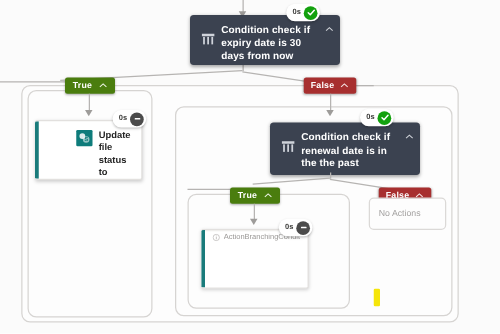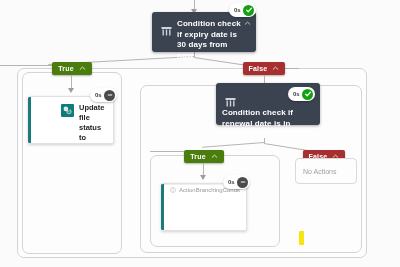--- a/index.html
+++ b/index.html
@@ -117,21 +117,21 @@
 
   <div class="vline" style="left:194px;top:0px;height:10px;"></div>
   <div class="arrow" style="left:190.5px;top:9px;"></div>
 
   <div class="vline" style="left:194px;top:51px;height:6px;"></div>
   <div class="diag" style="left:194px;top:57px;width:146px;transform:rotate(176.9deg);"></div>
   <div class="diag" style="left:194px;top:57px;width:76px;transform:rotate(8.5deg);"></div>
   <div class="hline" style="left:0px;top:65px;width:52px;"></div>
   <div class="hline" style="left:285px;top:68px;width:14px;"></div>
 
-  <div class="cond" style="left:152px;top:12px;width:104px;height:40px;">
+  <div class="cond" style="left:152px;top:12px;width:120px;height:40px;">
     <div class="cicon">
       <svg class="icon-sm" width="11" height="11" viewBox="0 0 11 11">
         <rect x="0.5" y="1" width="10" height="2" fill="#cfd3da"></rect>
         <rect x="1.5" y="3.5" width="1.4" height="6" fill="#cfd3da"></rect>
         <rect x="8.1" y="3.5" width="1.4" height="6" fill="#cfd3da"></rect>
         <rect x="4.8" y="3.5" width="1.4" height="6" fill="#cfd3da"></rect>
       </svg>
     </div>
     <div class="ctext">Condition check if expiry date is 30 days from now</div>
     <div class="chev-node">
@@ -191,21 +191,21 @@
     <span class="pchev">
       <svg class="icon-sm" width="7" height="7" viewBox="0 0 8 8">
         <path d="M1 5.2 L4 2.4 L7 5.2" stroke="#f4e2e2" stroke-width="1" fill="none"></path>
       </svg>
     </span>
   </div>
 
   <div class="vline" style="left:264px;top:75px;height:14px;"></div>
   <div class="arrow" style="left:260.5px;top:88px;"></div>
 
-  <div class="cond" style="left:216px;top:83px;width:104px;height:42px;flex-direction:column;">
+  <div class="cond" style="left:216px;top:98px;width:120px;height:42px;">
     <div class="cicon">
       <svg class="icon-sm" width="11" height="11" viewBox="0 0 11 11">
         <rect x="0.5" y="1" width="10" height="2" fill="#cfd3da"></rect>
         <rect x="1.5" y="3.5" width="1.4" height="6" fill="#cfd3da"></rect>
         <rect x="8.1" y="3.5" width="1.4" height="6" fill="#cfd3da"></rect>
         <rect x="4.8" y="3.5" width="1.4" height="6" fill="#cfd3da"></rect>
       </svg>
     </div>
     <div class="ctext">Condition check if renewal date is in the the past</div>
     <div class="chev-node">

